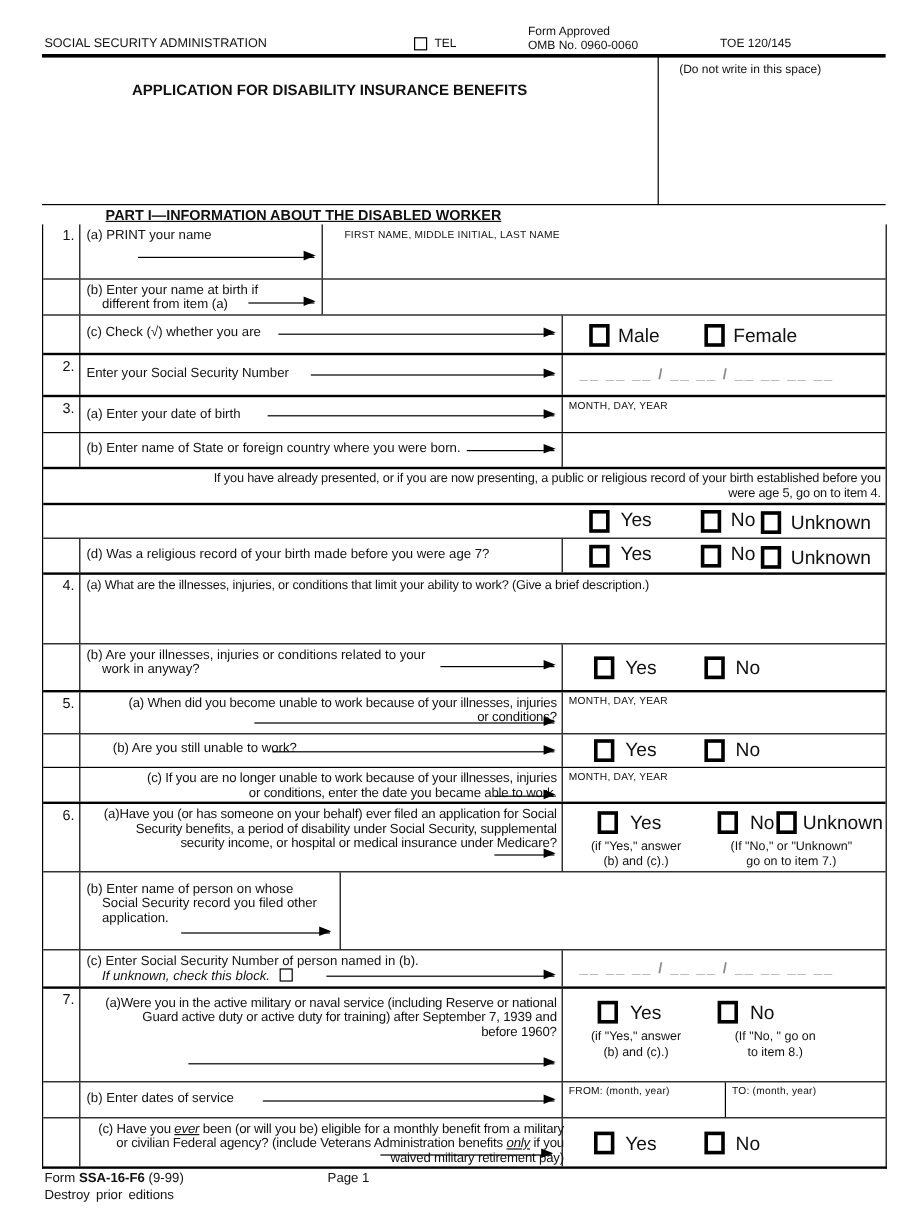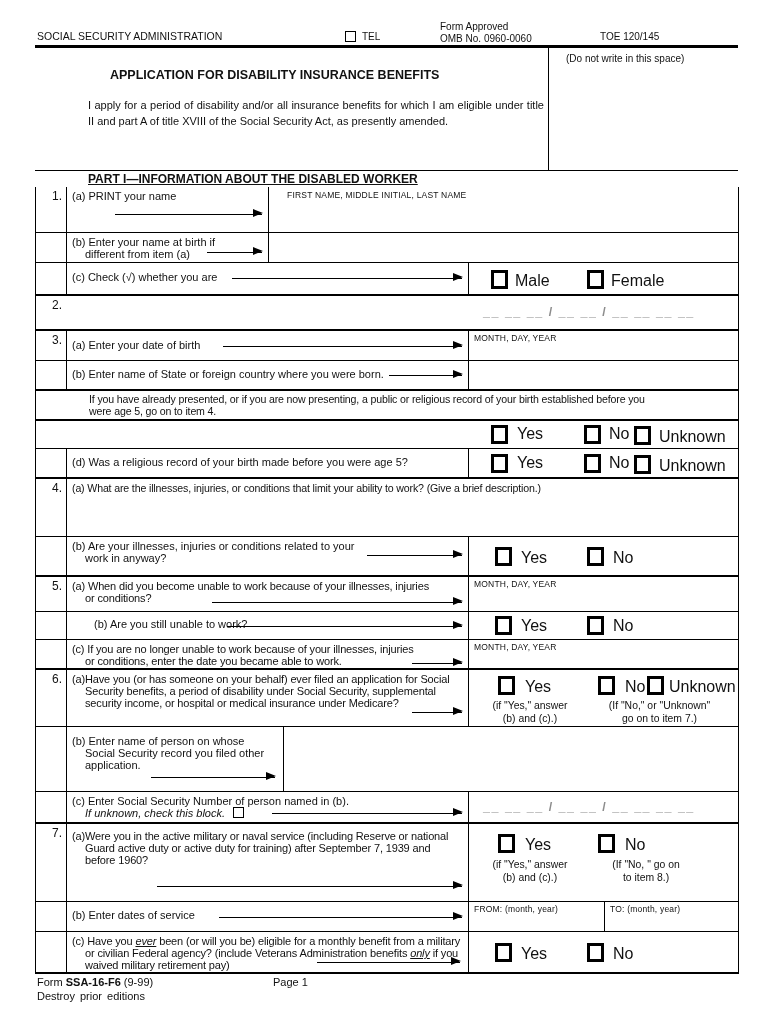--- a/index.html
+++ b/index.html
@@ -3,21 +3,21 @@
 <meta charset="utf-8">
 <style>
   html,body{margin:0;padding:0;background:#fff;}
   .page{position:relative;width:770px;height:1024px;background:#fff;overflow:hidden;
         font-family:"Liberation Sans","DejaVu Sans",sans-serif;color:#111;}
   .txt{position:absolute;white-space:nowrap;}
   .pre{white-space:pre-line;}
   .hline{position:absolute;background:#000;}
   .vline{position:absolute;background:#000;width:1.3px;}
   .sml{font-size:8.5px;letter-spacing:.2px;}
-  .dense{font-size:10.6px;letter-spacing:-.15px;}
+  .dense{font-size:10.6px;letter-spacing:-.15px;text-align:right;}
   .b{font-weight:bold;}
   .i{font-style:italic;}
   .u{text-decoration:underline;}
   
   .formtable{position:absolute;left:35px;top:187px;width:702px;height:785px;
              border-left:1.4px solid #000;border-right:1.4px solid #000;border-bottom:2.5px solid #000;box-sizing:content-box;}
   .row{position:absolute;left:0;width:702px;border-bottom:1.2px solid #000;box-sizing:border-box;}
   .thick{border-bottom-width:2.5px;}
   .r1a{top:0;height:46px}.r1b{top:46px;height:30px}.r1c{top:76px;height:33px}
   .r2{top:109px;height:35px}
@@ -58,21 +58,20 @@
   <div class="txt" style="left:362px;top:31px;font-size:10px;">TEL</div>
   <div class="txt pre" style="left:440px;top:21px;font-size:10px;line-height:1.2;white-space:pre-line;">Form Approved
 OMB No. 0960-0060</div>
   <div class="txt" style="left:600px;top:31px;font-size:10px;">TOE 120/145</div>
   <div class="hline" style="left:35px;top:45px;width:703px;height:2.5px;"></div>
 
   <div class="vline" style="left:548px;top:45px;height:125px;"></div>
   <div class="txt" style="left:566px;top:53px;font-size:10px;">(Do not write in this space)</div>
 
   <div class="txt b" style="left:110px;top:68px;font-size:12.5px;">APPLICATION FOR DISABILITY INSURANCE BENEFITS</div>
-  <div style="position:absolute;left:88px;top:98px;width:456px;font-size:11px;line-height:1.42;text-align:justify;">I apply for a period of disability and/or all insurance benefits for which I am eligible under title II and part A of title XVIII of the Social Security Act, as presently amended.</div>
 
   <div class="hline" style="left:35px;top:170px;width:703px;height:1.2px;"></div>
   <div class="txt b u" style="left:88px;top:171.5px;font-size:12px;">PART I—INFORMATION ABOUT THE DISABLED WORKER</div>
 
   <div class="formtable">
 
     <div class="row r1a">
       <div class="num">1.</div>
       <div class="qcell qnarrow">
         <span>(a) PRINT your name</span>
@@ -100,20 +99,24 @@
       <div class="acell">
         <span class="cb" style="left:22px;top:7px;"></span>
         <span class="cl" style="left:46px;top:9px;">Male</span>
         <span class="cb" style="left:118px;top:7px;"></span>
         <span class="cl" style="left:142px;top:9px;">Female</span>
       </div>
     </div>
 
     <div class="row r2 thick">
       <div class="num">2.</div>
+      <div class="qcell qdiv">
+        <span style="position:relative;top:6px;">Enter your Social Security Number</span>
+        <span class="arrow" style="left:192px;right:6px;top:16px;"></span>
+      </div>
       <div class="acell">
         <span class="ssn" style="left:14px;top:9px;">__ __ __ / __ __ / __ __ __ __</span>
       </div>
     </div>
 
     <div class="row r3a">
       <div class="num">3.</div>
       <div class="qcell qdiv">
         <span style="position:relative;top:5px;">(a) Enter your date of birth</span>
         <span class="arrow" style="left:156px;right:6px;top:15px;"></span>
@@ -144,21 +147,21 @@
         <span class="cl" style="left:48px;top:4px;">Yes</span>
         <span class="cb" style="left:115px;top:4px;"></span>
         <span class="cl" style="left:140px;top:4px;">No</span>
         <span class="cb" style="left:165px;top:5px;"></span>
         <span class="cl" style="left:190px;top:7px;">Unknown</span>
       </div>
     </div>
 
     <div class="row r3d thick">
       <div class="qcell qdiv">
-        <span style="position:relative;top:4px;">(d) Was a religious record of your birth made before you were age 5?</span>
+        <span style="position:relative;top:4px;">(d) Was a religious record of your birth made before you were age 7?</span>
       </div>
       <div class="acell">
         <span class="cb" style="left:22px;top:5px;"></span>
         <span class="cl" style="left:48px;top:5px;">Yes</span>
         <span class="cb" style="left:115px;top:5px;"></span>
         <span class="cl" style="left:140px;top:5px;">No</span>
         <span class="cb" style="left:165px;top:6px;"></span>
         <span class="cl" style="left:190px;top:8px;">Unknown</span>
       </div>
     </div>

